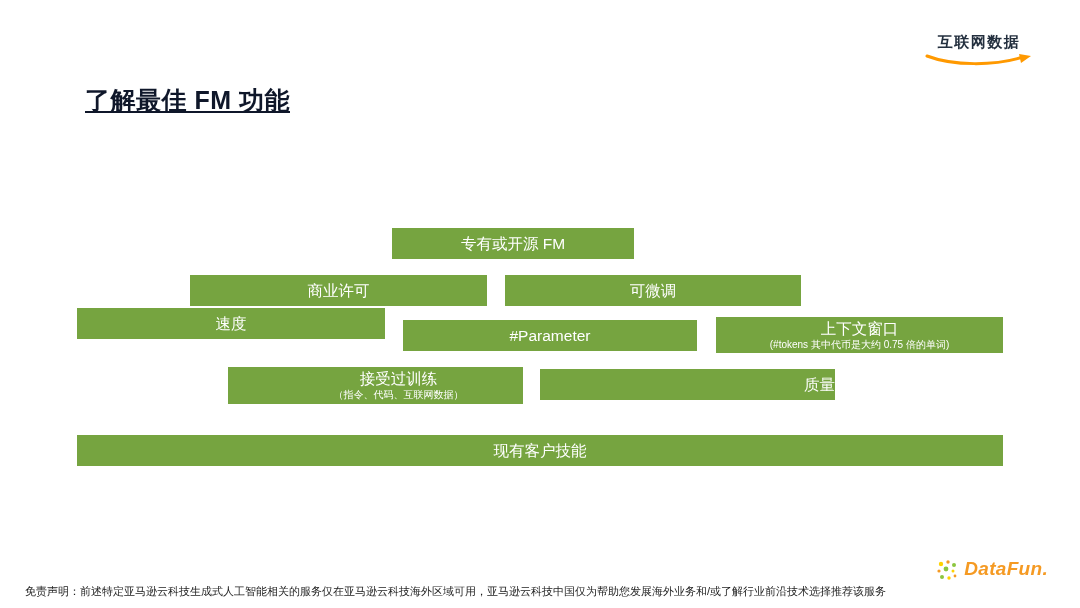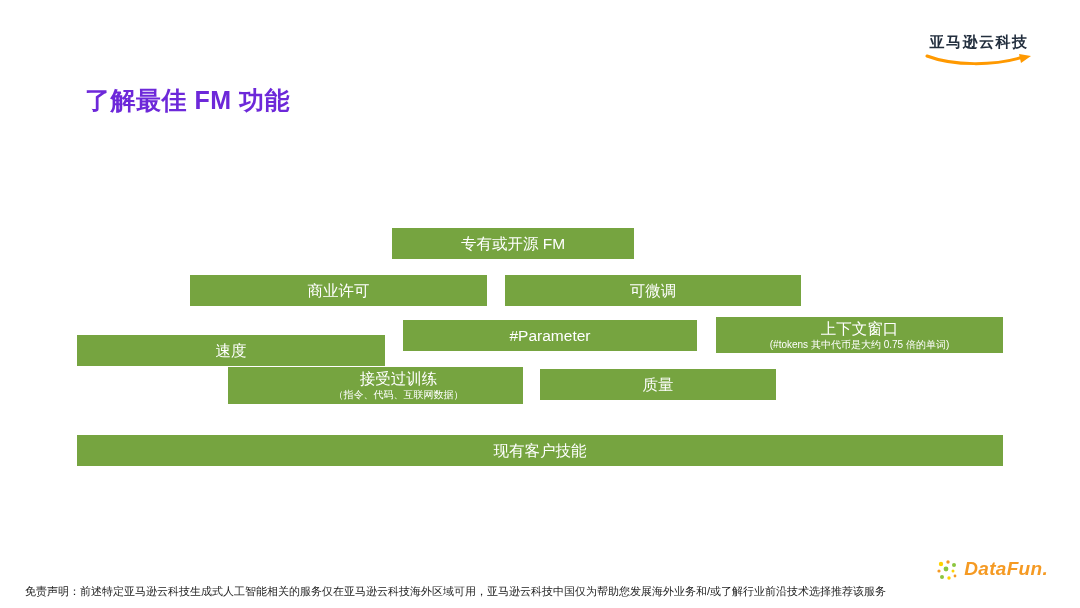--- a/index.html
+++ b/index.html
@@ -12,22 +12,23 @@
   }
   .slide { position: absolute; inset: 0; background: #ffffff; }
 
   
   .page-title {
     position: absolute;
     left: 85px;
     top: 84px;
     font-size: 25px;
     font-weight: bold;
-    color: #6d28d9;
+    color: #0f172a;
     letter-spacing: 0.5px;
+    text-decoration: underline;
   }
   .brand {
     position: absolute;
     top: 33px;
     right: 40px;
     width: 122px;
     text-align: center;
   }
   .brand-text {
     display: block;
@@ -78,21 +79,21 @@
     color: #F59A23;
     letter-spacing: 0.3px;
   }
 </style>
 </head>
 <body>
 
 <div class="slide">
 
   <div class="brand">
-    <span class="brand-text">亚马逊云科技</span>
+    <span class="brand-text">互联网数据</span>
     <svg class="brand-smile" width="112" height="16" viewBox="0 0 112 16">
       <path d="M4 3 C 30 13, 72 13, 100 4" fill="none" stroke="#FF9900" stroke-width="3" stroke-linecap="round"></path>
       <polygon points="96,1 108,3 98,10" fill="#FF9900"></polygon>
     </svg>
   </div>
 
   <h1 class="page-title">了解最佳 FM 功能</h1>
 
   <div>
 
@@ -100,36 +101,36 @@
       <span class="label">专有或开源 FM</span>
     </div>
 
     <div class="box" style="left:190px; top:275px; width:297px; height:31px;">
       <span class="label">商业许可</span>
     </div>
     <div class="box" style="left:505px; top:275px; width:296px; height:31px;">
       <span class="label">可微调</span>
     </div>
 
-    <div class="box" style="left:77px; top:335px; width:308px; height:31px;">
+    <div class="box" style="left:77px; top:308px; width:308px; height:31px;">
       <span class="label">速度</span>
     </div>
     <div class="box" style="left:403px; top:320px; width:294px; height:31px;">
       <span class="label">#Parameter</span>
     </div>
     <div class="box" style="left:716px; top:317px; width:287px; height:36px;">
       <span class="label">上下文窗口</span>
       <span class="sublabel">(#tokens 其中代币是大约 0.75 倍的单词)</span>
     </div>
 
     <div class="box" style="left:228px; top:367px; width:295px; height:37px;padding-left:46px;">
       <span class="label">接受过训练</span>
       <span class="sublabel">（指令、代码、互联网数据）</span>
     </div>
-    <div class="box" style="left:540px; top:369px; width:236px; height:31px;">
+    <div class="box" style="left:540px; top:369px; width:295px; height:31px;align-items:flex-end;">
       <span class="label">质量</span>
     </div>
 
     <div class="box" style="left:77px; top:435px; width:926px; height:31px;">
       <span class="label">现有客户技能</span>
     </div>
 
   </div>
 
   <div class="datafun">

